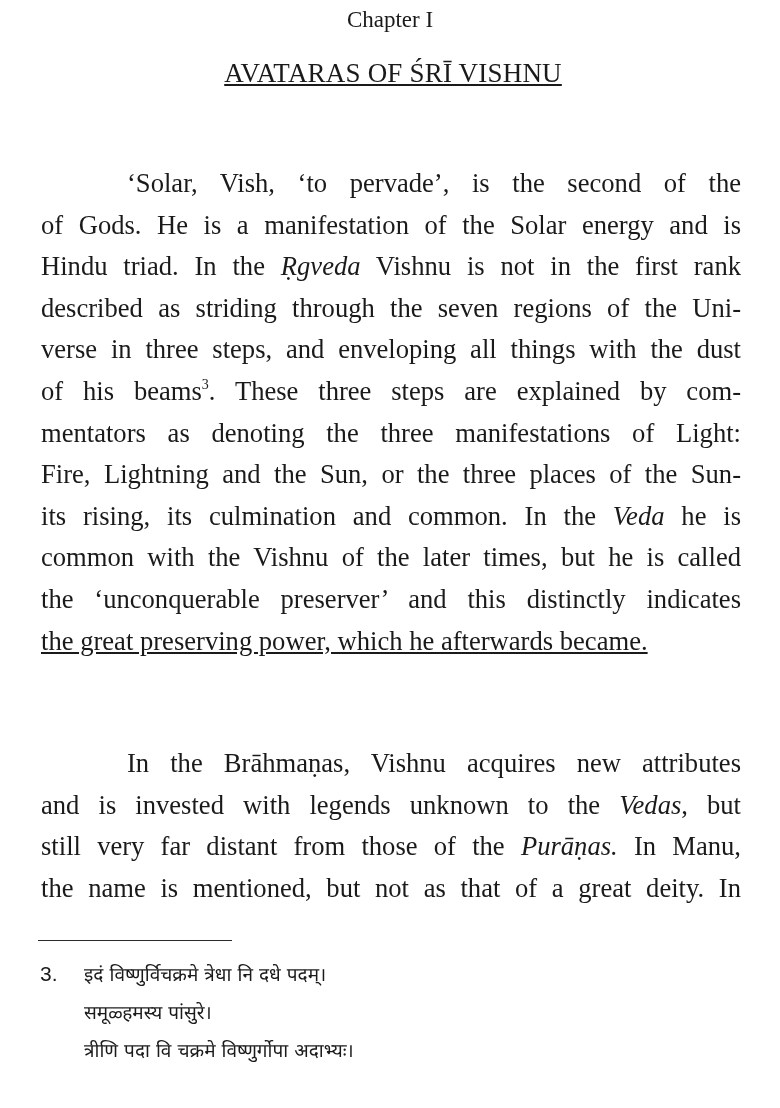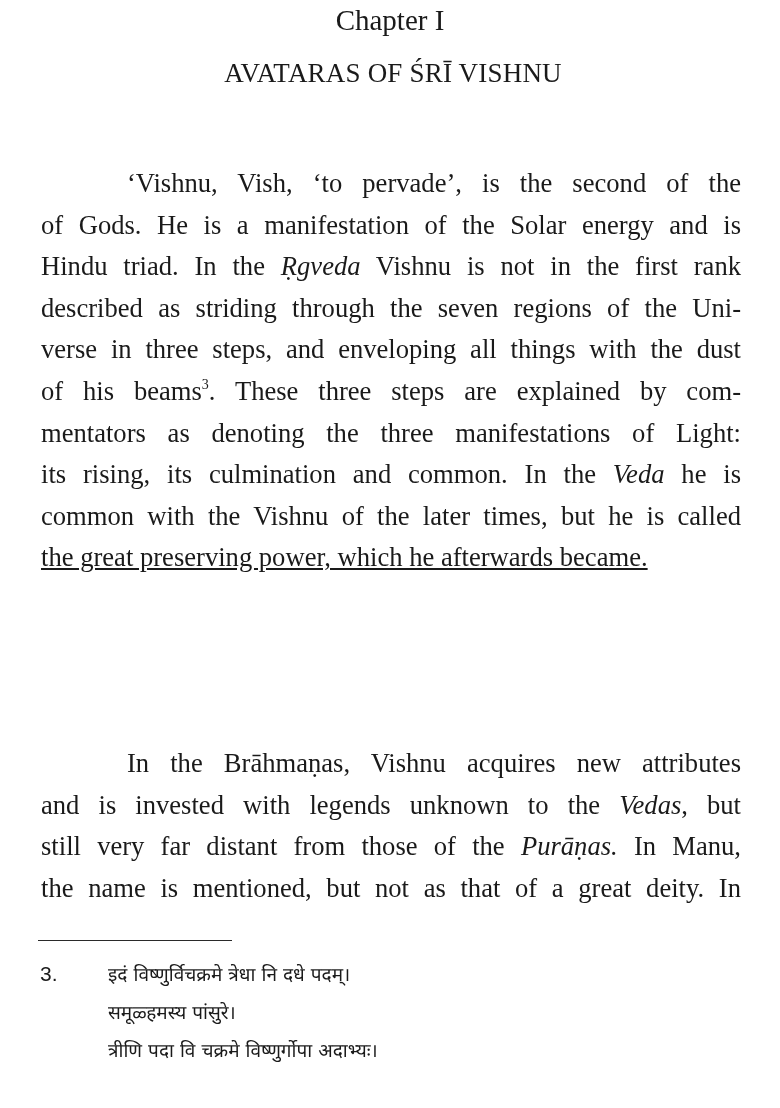--- a/index.html
+++ b/index.html
@@ -20,34 +20,35 @@
     left: 0; top: 0;
     width: 780px;
     height: 1108px;
   }
   .chapter-label {
     position: absolute;
     top: 2px;
     left: 0;
     width: 780px;
     text-align: center;
-    font-size: 29px;
+    font-size: 23px;
     line-height: 36px;
   }
   .chapter-title {
     position: absolute;
     top: 55px;
     left: 0;
     width: 780px;
     text-align: center;
     font-size: 27px;
     line-height: 36px;
     letter-spacing: 0.2px;
     padding-left: 6px;
     box-sizing: border-box;
+    text-decoration: underline;
   }
   .body-text {
     position: absolute;
     left: 41px;
     width: 700px;
     font-size: 26.6px;
     line-height: 41.6px;
     text-align: justify;
   }
   .line {
@@ -87,43 +88,45 @@
   }
   .fn-num {
     position: absolute;
     left: 0;
     top: 0;
     font-family: "Liberation Sans", sans-serif;
     font-size: 21px;
   }
   .fn-lines {
     position: absolute;
-    left: 68px;
+    left: 44px;
     top: 0;
     white-space: nowrap;
   }
   .fn-line { display: block; height: 38px; }
 </style>
 </head>
 <body>
 
 <div class="page">
   <div class="chapter-label">Chapter I</div>
   <div class="chapter-title">AVATARAS OF  ŚRĪ VISHNU</div>
 
   <div class="body-text para1">
-      <span class="line indent"><span>‘Vishnu, Vish, ‘to pervade’, is the second of the</span></span>
+      <span class="line indent"><span>‘Solar, Vish, ‘to pervade’, is the second of the</span></span>
       <span class="line"><span>of Gods.  He is a manifestation of the Solar energy and is</span></span>
       <span class="line"><span>Hindu triad.  In the </span><i>Ṛgveda</i><span> Vishnu is not in the first rank</span></span>
       <span class="line"><span>described as striding through the seven regions of the Uni-</span></span>
       <span class="line"><span>verse in three steps, and enveloping all things with the dust</span></span>
       <span class="line"><span>of his beams</span><sup>3</sup><span>.  These three steps are explained by com-</span></span>
       <span class="line"><span>mentators as denoting the three manifestations of Light:</span></span>
+      <span class="line"><span>Fire, Lightning and the Sun, or the three places of the Sun-</span></span>
       <span class="line"><span>its rising, its culmination and common.  In the </span><i>Veda</i><span> he is</span></span>
       <span class="line"><span>common with the Vishnu of the later times, but he is called</span></span>
+      <span class="line"><span>the ‘unconquerable preserver’ and this distinctly indicates</span></span>
       <span class="line last"><span>the great preserving power, which he afterwards became.</span></span>
     </div>
   <div class="body-text para2">
       <span class="line indent"><span>In the Brāhmaṇas, Vishnu acquires new attributes</span></span>
       <span class="line"><span>and is invested with legends unknown to the </span><i>Vedas</i><span>, but</span></span>
       <span class="line"><span>still very far distant from those of the </span><i>Purāṇas.</i><span>  In Manu,</span></span>
       <span class="line"><span>the name is mentioned, but not as that of a great deity.  In</span></span>
     </div>
 
   <div class="rule"></div>

